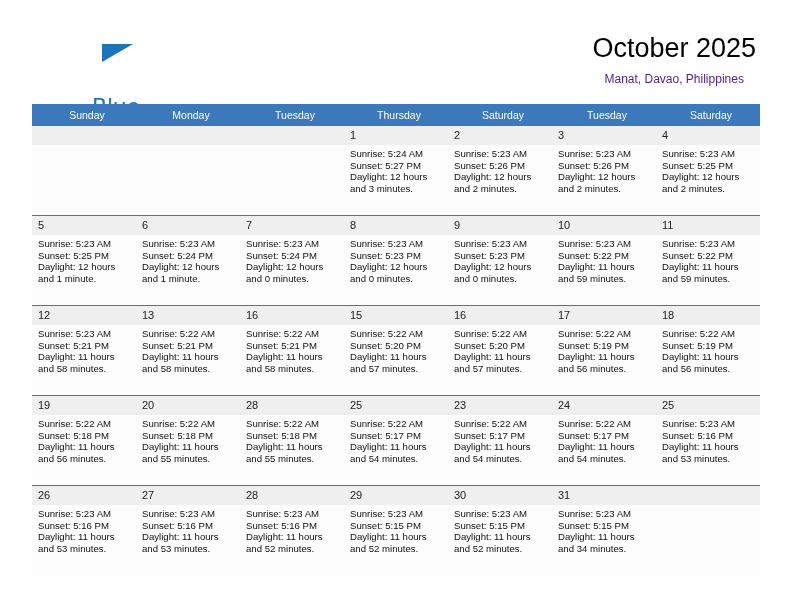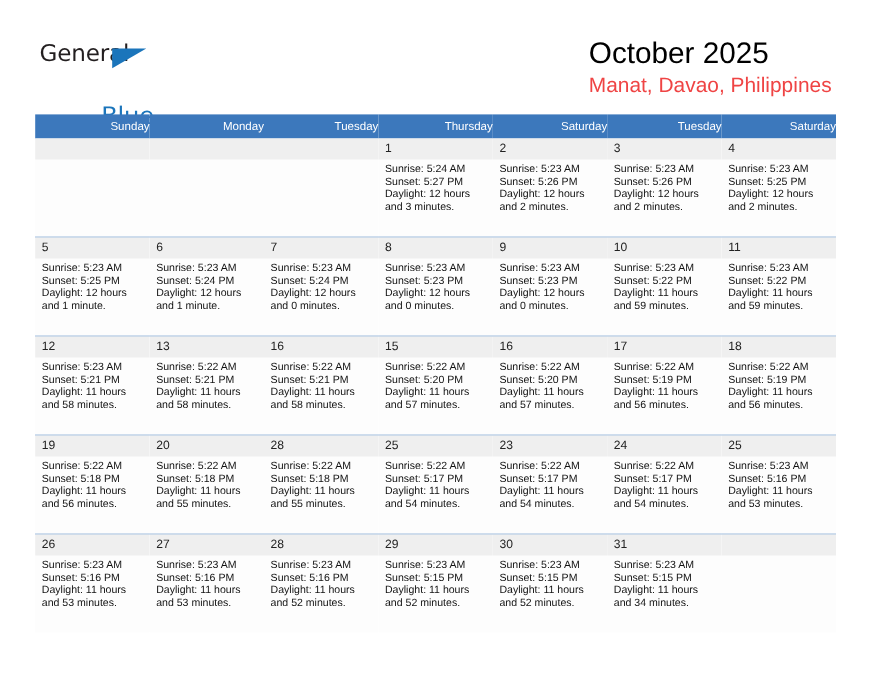--- a/index.html
+++ b/index.html
@@ -68,54 +68,54 @@
     font-weight: 400;
     line-height: 25px;
     letter-spacing: -0.2px;
     margin-top: 36px;
   }
 
   .title-block {
     position: absolute;
     right: 36px;
     top: 32px;
-    text-align: left;
+    text-align: center;
   }
   .cal-title {
     font-size: 27px;
     font-weight: 400;
     color: #000000;
     line-height: 32px;
     white-space: nowrap;
   }
   .cal-subtitle {
-    font-size: 19px;
+    font-size: 12px;
     font-weight: 400;
-    color: #ef4444;
+    color: #4c1d95;
     line-height: 20px;
     margin-top: 5px;
     white-space: nowrap;
   }
 
   
   .calendar {
     position: absolute;
     left: 32px;
     top: 104px;
     width: 728px;
     border-collapse: collapse;
     table-layout: fixed;
   }
 
   .calendar th {
     background: #3c78bc;
     color: #ffffff;
     font-size: 10.5px;
     font-weight: 400;
-    text-align: right;
+    text-align: center;
     padding: 5px 0 5px 6px;
     height: 12px;
     border: none;
   }
 
   .calendar td {
     vertical-align: top;
     padding: 0;
     border: none;
     border-top: 1.6px solid #3c78bc;
@@ -156,21 +156,20 @@
   }
 </style>
 </head>
 <body>
 
 <div class="page">
 
   <div class="top">
 
     <div class="logo">
-      <span class="logo-general">General</span>
       <span class="logo-tri"></span>
       <span class="logo-blue">Blue</span>
     </div>
 
     <div class="title-block">
       <div class="cal-title">October 2025</div>
       <div class="cal-subtitle">Manat, Davao, Philippines</div>
     </div>
 
   </div>

